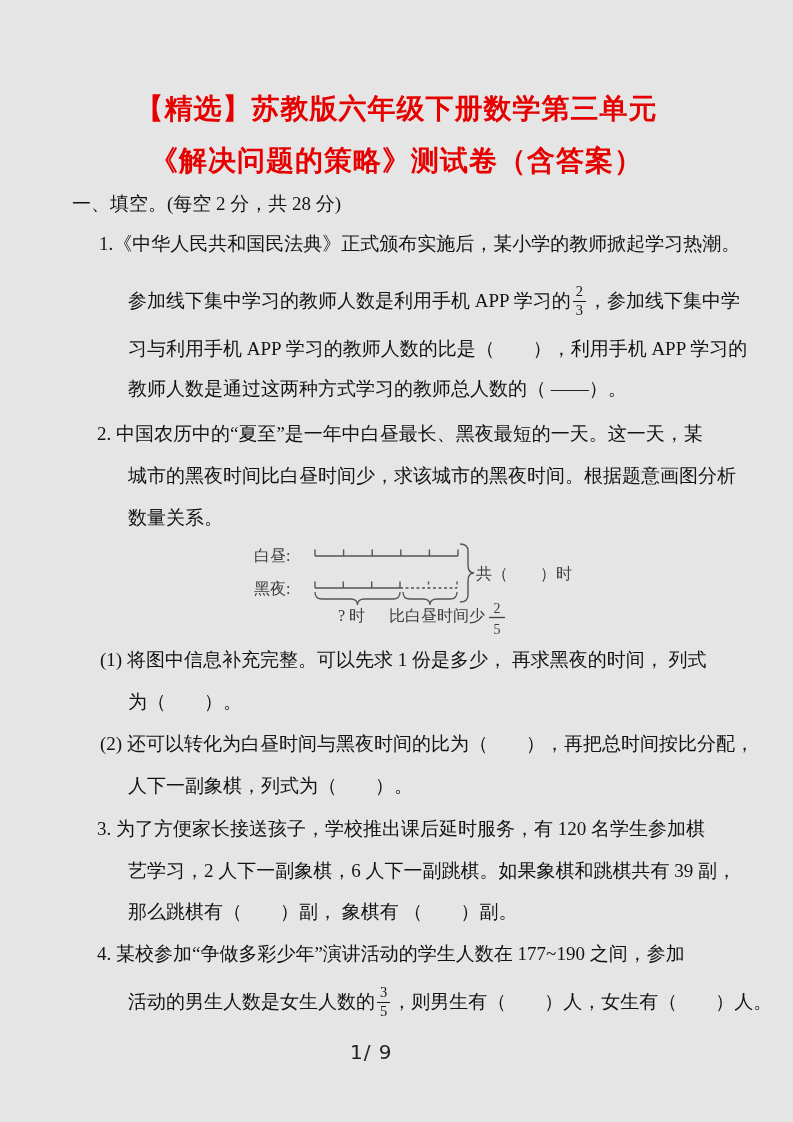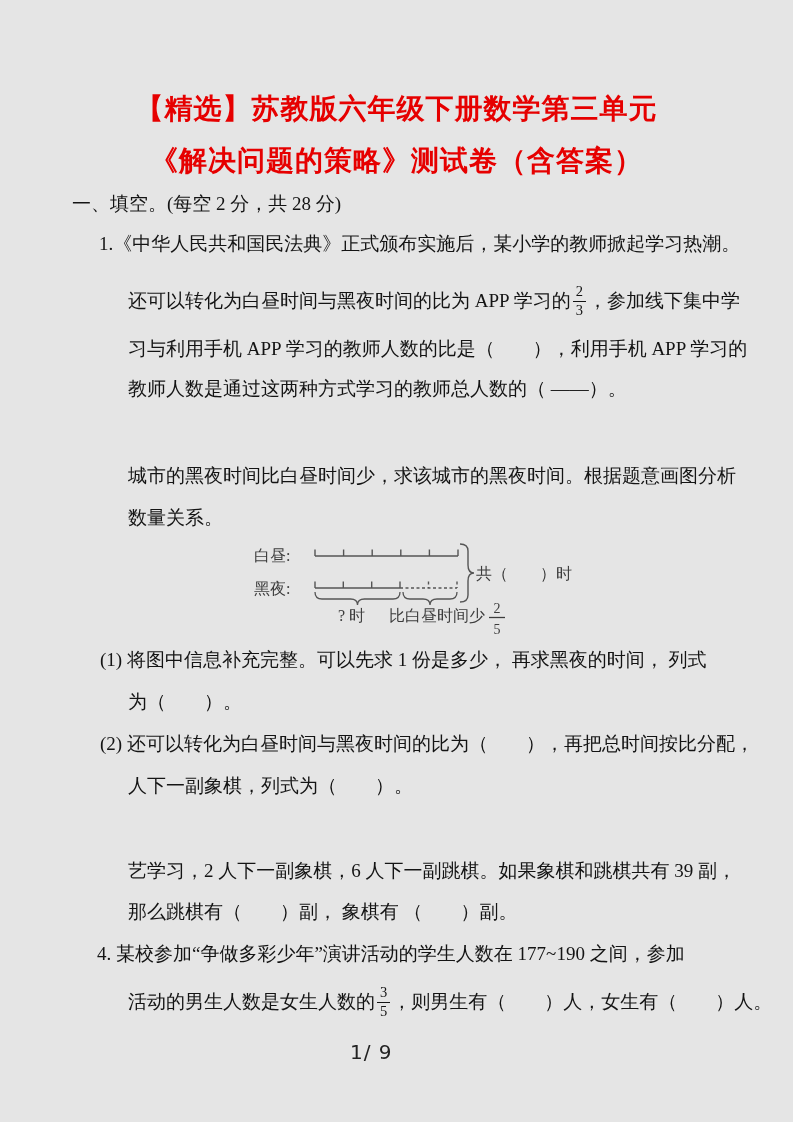--- a/index.html
+++ b/index.html
@@ -39,31 +39,32 @@
 <div class="page">
 
   <div class="title t1">【精选】苏教版六年级下册数学第三单元</div>
   <div class="title t2">《解决问题的策略》测试卷（含答案）</div>
 
   <div class="ln" style="top:191px;left:72px">一、填空。(每空 2 分，共 28 分)</div>
 
   <div class="ln" style="top:231px;left:99px">1.《中华人民共和国民法典》正式颁布实施后，某小学的教师掀起学习热潮。</div>
 
   <div class="ln frac-line" style="top:272px;left:128px">
-    <span>还可以转化为白昼时间与黑夜时间的比为 APP 学习的</span>
+    <span>参加线下集中学习的教师人数是利用手机 APP 学习的</span>
     <span class="frac">
       <span class="num">2</span>
       <span class="den">3</span>
     </span>
     <span>，参加线下集中学</span>
   </div>
 
   <div class="ln" style="top:336px;left:128px">习与利用手机 APP 学习的教师人数的比是（　　），利用手机 APP 学习的</div>
   <div class="ln" style="top:376px;left:128px">教师人数是通过这两种方式学习的教师总人数的（ ——）。</div>
 
+  <div class="ln" style="top:421px;left:97px">2. 中国农历中的“夏至”是一年中白昼最长、黑夜最短的一天。这一天，某</div>
   <div class="ln" style="top:463px;left:128px">城市的黑夜时间比白昼时间少，求该城市的黑夜时间。根据题意画图分析</div>
   <div class="ln" style="top:505px;left:128px">数量关系。</div>
 
   <svg class="diagram" width="340" height="114" viewBox="0 0 340 114">
     <text x="8" y="31" font-size="16">白昼:</text>
     <g stroke="#555" stroke-width="1.4">
       <line x1="69" y1="26" x2="212" y2="26"></line>
       <line x1="69" y1="19.5" x2="69" y2="26"></line>
       <line x1="97.6" y1="19.5" x2="97.6" y2="26"></line>
       <line x1="126.2" y1="19.5" x2="126.2" y2="26"></line>
@@ -95,20 +96,21 @@
       <line x1="243" y1="87.5" x2="259" y2="87.5" stroke="#3c3c3c" stroke-width="1.3"></line>
       <text x="251" y="104" font-size="14" text-anchor="middle">5</text>
     </g>
   </svg>
 
   <div class="ln" style="top:647px;left:100px">(1) 将图中信息补充完整。可以先求 1 份是多少， 再求黑夜的时间， 列式</div>
   <div class="ln" style="top:689px;left:128px">为（　　）。</div>
   <div class="ln" style="top:731px;left:100px">(2) 还可以转化为白昼时间与黑夜时间的比为（　　），再把总时间按比分配，</div>
   <div class="ln" style="top:773px;left:128px">人下一副象棋，列式为（　　）。</div>
 
+  <div class="ln" style="top:816px;left:97px">3. 为了方便家长接送孩子，学校推出课后延时服务，有 120 名学生参加棋</div>
   <div class="ln" style="top:858px;left:128px">艺学习，2 人下一副象棋，6 人下一副跳棋。如果象棋和跳棋共有 39 副，</div>
   <div class="ln" style="top:899px;left:128px">那么跳棋有（　　）副， 象棋有 （　　）副。</div>
 
   <div class="ln" style="top:941px;left:97px">4. 某校参加“争做多彩少年”演讲活动的学生人数在 177~190 之间，参加</div>
 
   <div class="ln frac-line" style="top:973px;left:128px">
     <span>活动的男生人数是女生人数的</span>
     <span class="frac">
       <span class="num">3</span>
       <span class="den">5</span>

